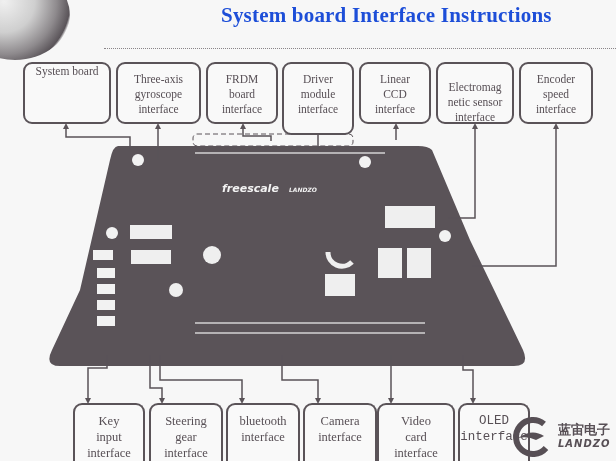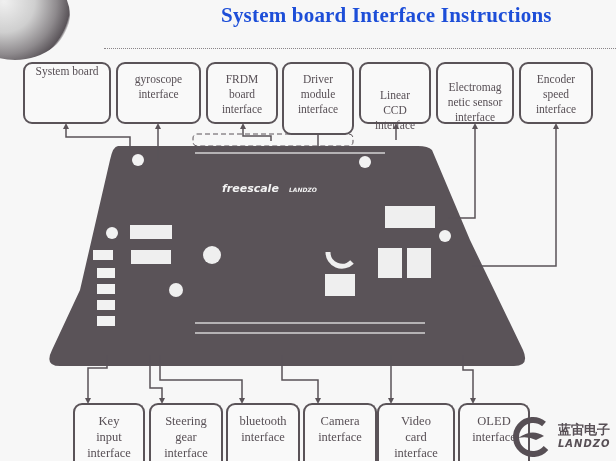--- a/index.html
+++ b/index.html
@@ -98,34 +98,35 @@
   </g>
 </svg>
 
 <div class="silk" style="left:222px;top:182px;font-size:11px;">freescale</div>
 <div class="silk" style="left:289px;top:186px;font-size:6px;">LANDZO</div>
 
 <div class="box" style="left:23px;top:62px;width:88px;height:62px;padding-top:0;">
   <div>System board</div>
 </div>
 <div class="box" style="left:116px;top:62px;width:85px;height:62px;padding-top:8px;">
+  <div>Three-axis</div>
   <div>gyroscope</div>
   <div>interface</div>
 </div>
 <div class="box" style="left:206px;top:62px;width:72px;height:62px;padding-top:8px;">
   <div>FRDM</div>
   <div>board</div>
   <div>interface</div>
 </div>
 <div class="box" style="left:282px;top:62px;width:72px;height:73px;padding-top:8px;">
   <div>Driver</div>
   <div>module</div>
   <div>interface</div>
 </div>
-<div class="box" style="left:359px;top:62px;width:72px;height:62px;padding-top:24px;">
+<div class="box" style="left:359px;top:62px;width:72px;height:62px;padding-top:8px;">
   <div>Linear</div>
   <div>CCD</div>
   <div>interface</div>
 </div>
 <div class="box" style="left:436px;top:62px;width:78px;height:62px;padding-top:16px;">
   <div>Electromag</div>
   <div>netic sensor</div>
   <div>interface</div>
 </div>
 <div class="box" style="left:519px;top:62px;width:74px;height:62px;padding-top:8px;">
@@ -150,21 +151,21 @@
 </div>
 <div class="box bottom" style="left:282px;top:403px;width:74px;height:58px;">
   <div>Camera</div>
   <div>interface</div>
 </div>
 <div class="box bottom" style="left:356px;top:403px;width:78px;height:58px;">
   <div>Video</div>
   <div>card</div>
   <div>interface</div>
 </div>
-<div class="box bottom" style="left:437px;top:403px;width:72px;height:58px;">
+<div class="box bottom" style="left:437px;top:403px;width:72px;height:58px;font-family:Liberation Mono, monospace;">
   <div>OLED</div>
   <div>interface</div>
 </div>
 
 <svg class="logo" width="46" height="44">
   <path d="M36 10 A17 17 0 1 0 38 34" stroke="#574f55" stroke-width="6" fill="none"></path>
   <path d="M10 24 Q24 14 36 22 L28 26 Q20 22 10 24 Z" fill="#574f55"></path>
 </svg>
 <div class="logo-text">蓝宙电子</div>
 <div class="logo-sub">LANDZO</div>

